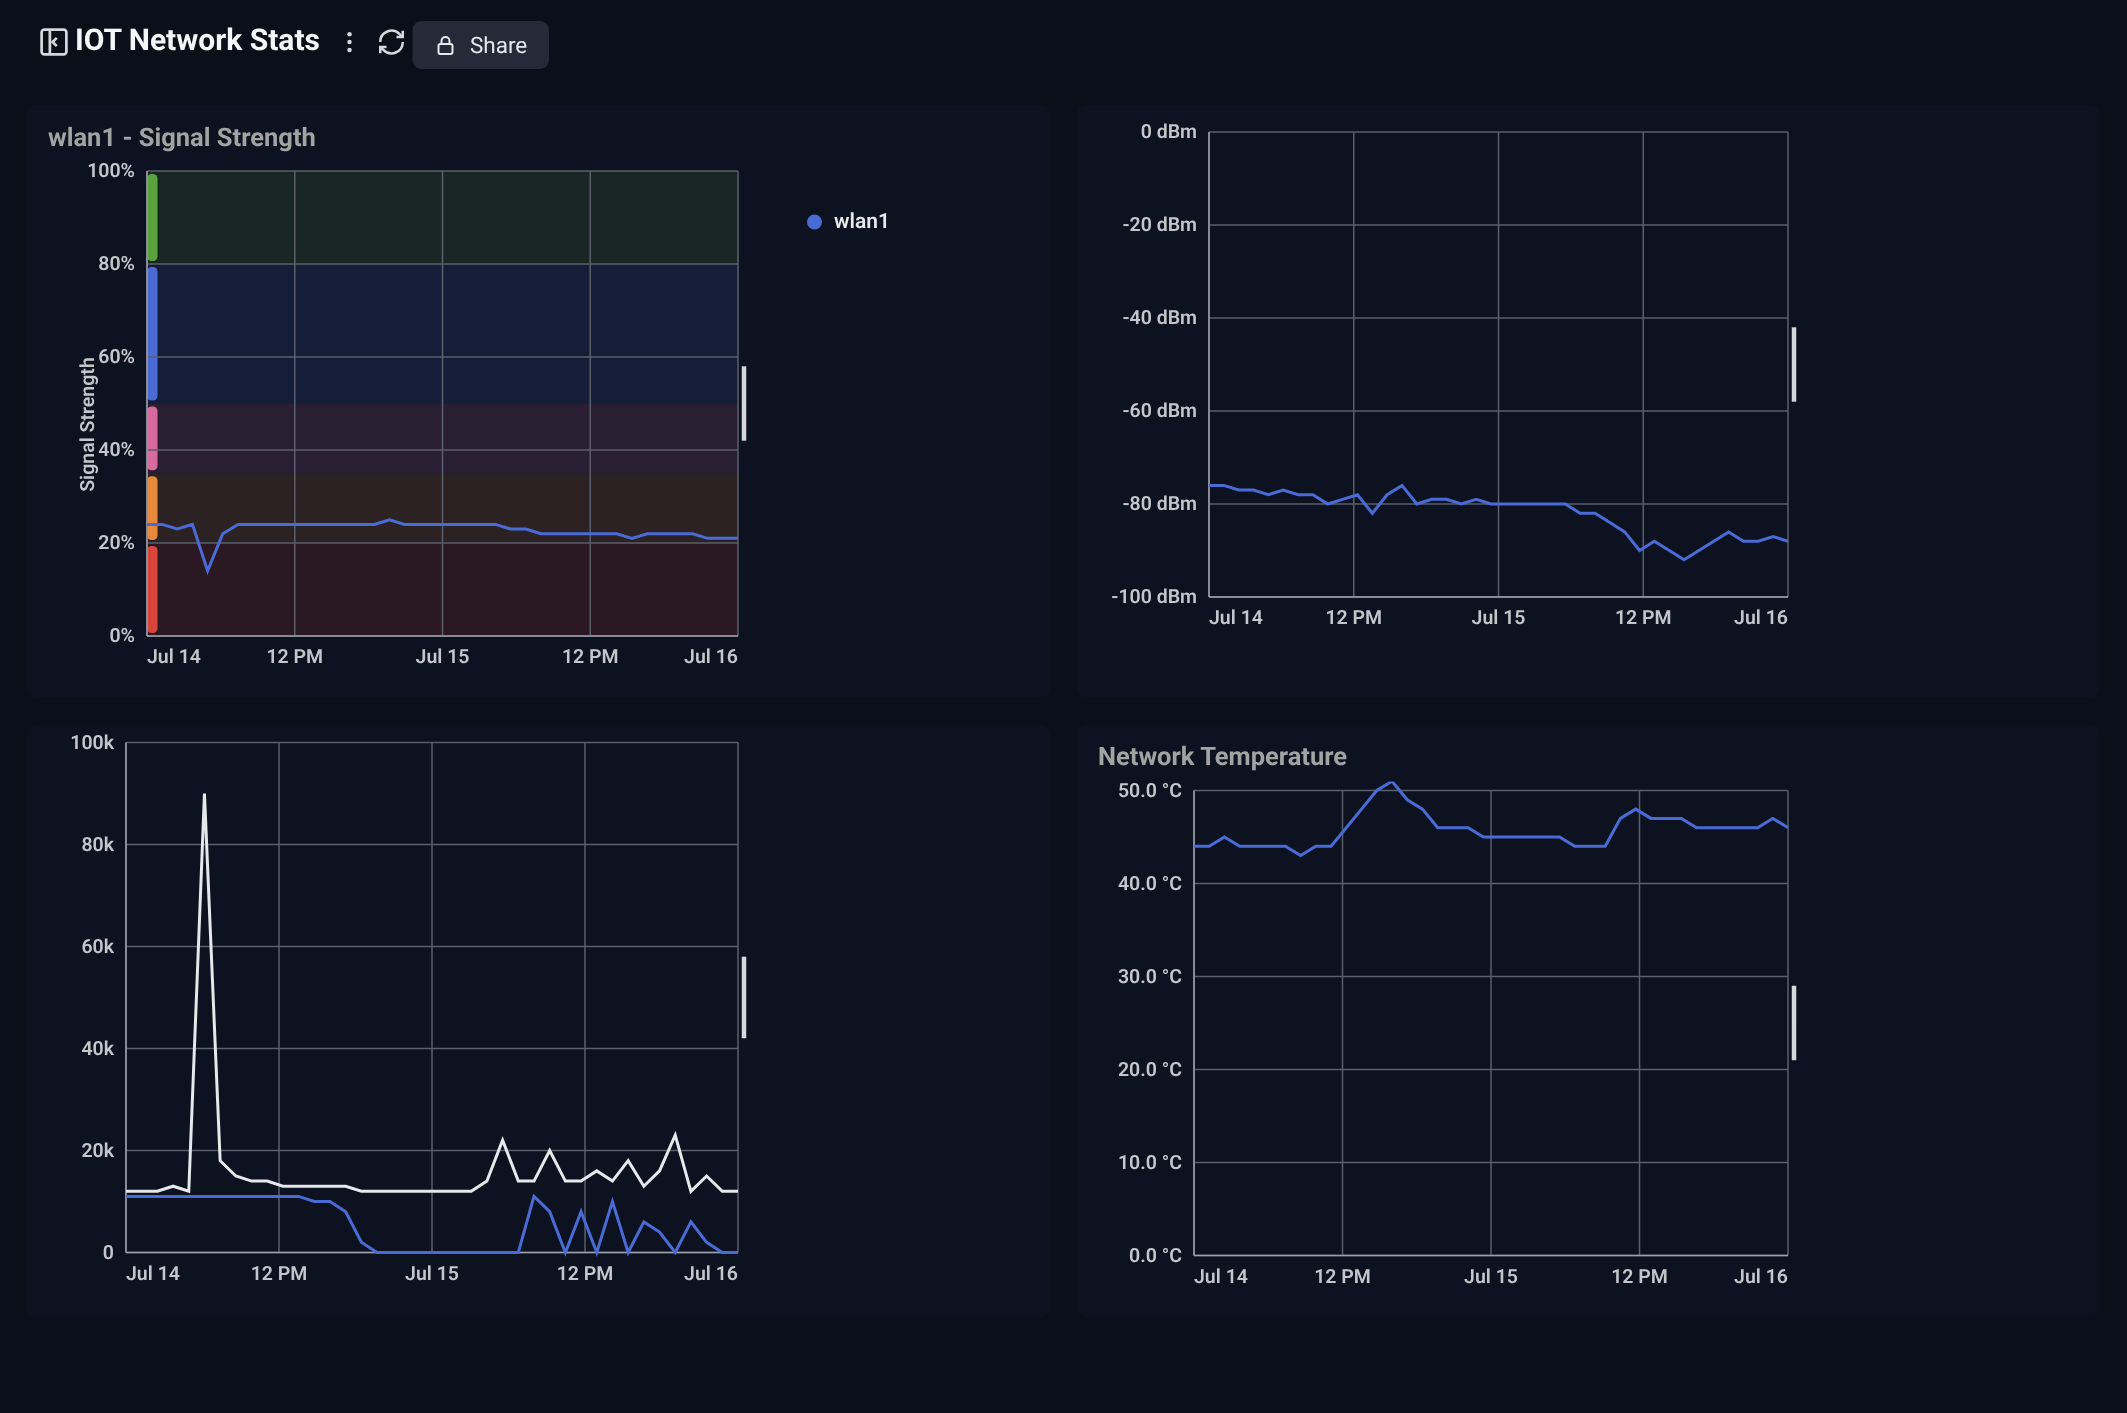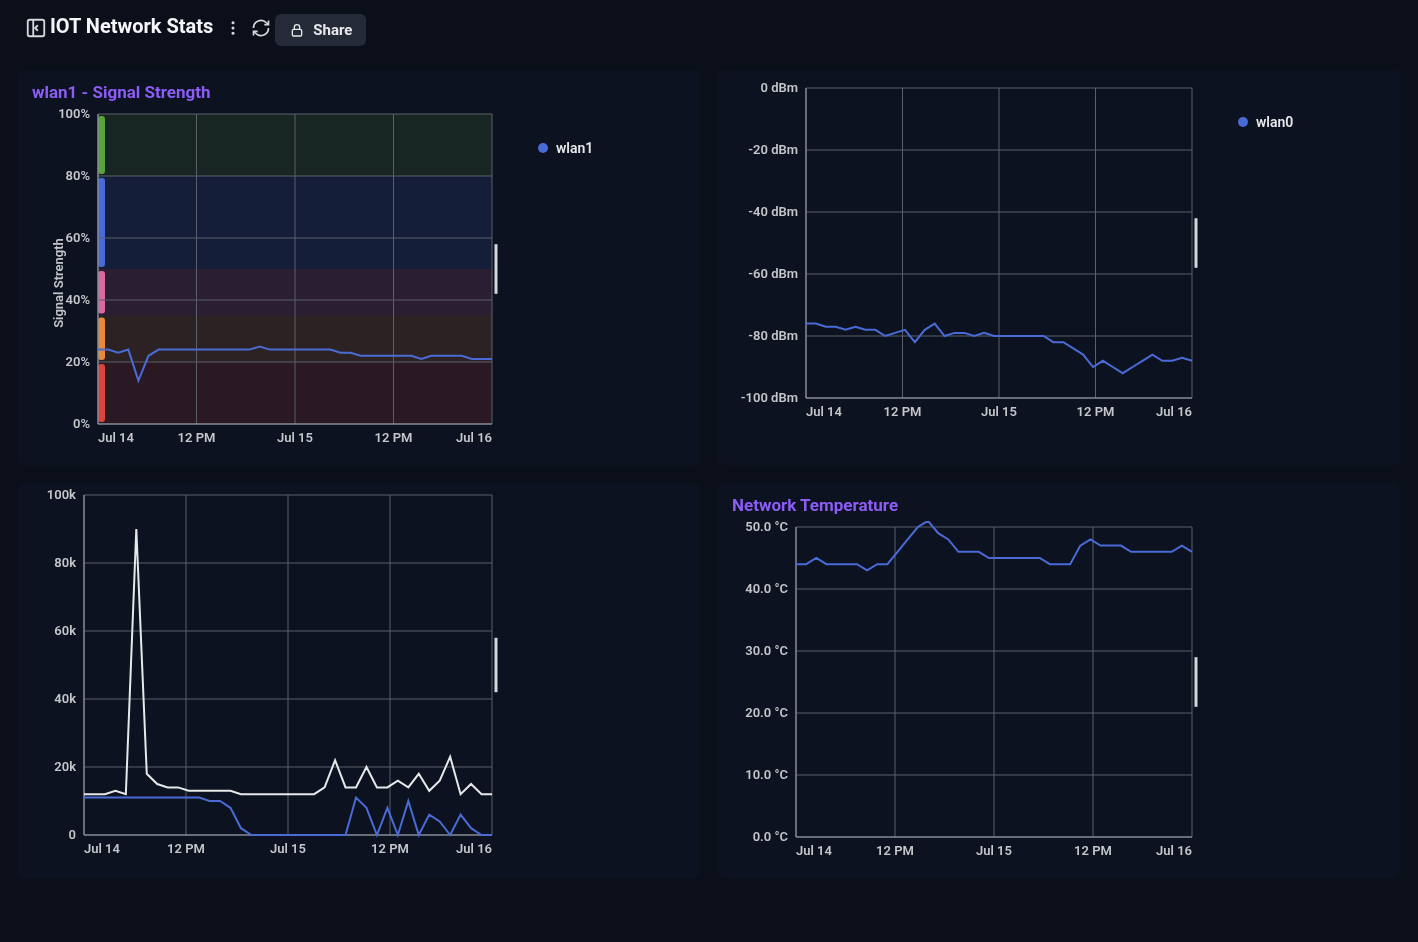--- a/index.html
+++ b/index.html
@@ -27,42 +27,42 @@
     font-weight: 700;
     color: #f5f6f7;
     margin-right: 6px;
   }
   .share-btn {
     display: flex; align-items: center; gap: 8px;
     background: #242a38;
     border-radius: 6px;
     padding: 7px 14px;
     font-size: 15px;
-    font-weight: 700;
+    font-weight: 400;
     cursor: pointer;
   }
   .grid {
     display: grid;
     grid-template-columns: 1fr 1fr;
     grid-template-rows: 395px 395px;
     gap: 18px;
     padding: 10px 18px 18px 18px;
   }
   .panel {
     background: #0d1220;
     border-radius: 6px;
     padding: 12px 14px 8px 14px;
     display: flex;
     flex-direction: column;
     position: relative;
   }
   .panel-title {
     font-size: 17px;
     font-weight: 700;
-    color: #8b5cf6;
+    color: #a3a3a3;
     margin-bottom: 6px;
   }
   .panel-body {
     flex: 1;
     display: flex;
     position: relative;
   }
   .chart-area {
     flex: 1;
     position: relative;
@@ -221,26 +221,20 @@
             <line class="grid-line" x1="363.5" y1="6" x2="363.5" y2="316"></line>
             <text class="axis-text" x="363.5" y="334" text-anchor="middle">12 PM</text>
             <line class="grid-line" x1="460" y1="6" x2="460" y2="316"></line>
             <text class="axis-text" x="460" y="334" text-anchor="end">Jul 16</text>
             <line x1="74" y1="6" x2="74" y2="316" stroke="#9ea2ab" stroke-width="1"></line>
             <line x1="74" y1="316" x2="460" y2="316" stroke="#9ea2ab" stroke-width="1"></line>
             <path d="M74,241.60000000000002L83.8974358974359,241.60000000000002L93.7948717948718,244.7L103.6923076923077,244.7L113.58974358974359,247.8L123.48717948717947,244.7L133.3846153846154,247.8L143.28205128205127,247.8L153.17948717948718,254L163.0769230769231,250.9L172.97435897435895,247.8L182.87179487179486,260.2L192.76923076923077,247.8L202.66666666666666,241.60000000000002L212.56410256410257,254L222.46153846153848,250.9L232.35897435897436,250.9L242.25641025641025,254L252.15384615384616,250.9L262.05128205128204,254L271.9487179487179,254L281.8461538461538,254L291.7435897435897,254L301.64102564102564,254L311.53846153846155,254L321.43589743589746,260.2L331.3333333333333,260.2L341.2307692307692,266.4L351.12820512820514,272.6L361.02564102564105,285L370.92307692307696,278.8L380.8205128205128,285L390.71794871794873,291.2L400.6153846153846,285L410.5128205128205,278.8L420.4102564102564,272.6L430.3076923076923,278.8L440.2051282051282,278.8L450.1025641025641,275.7L460,278.8" fill="none" stroke="#4a6bd6" stroke-width="2"></path>
             <line class="handle" x1="464" y1="136.2" x2="464" y2="185.79999999999998"></line>
           </svg>
       </div>
-      <div class="legend">
-        <div class="legend-item">
-          <span class="legend-dot" style="background:#4a6bd6"></span>
-          <span>wlan0</span>
-        </div>
-      </div>
     </div>
   </div>
 
   <div class="panel" style="padding-top:6px;">
     <div class="panel-body">
       <div class="chart-area">
         <svg id="svg-network" width="470" height="370">
             <line class="grid-line" x1="52" y1="346" x2="460" y2="346"></line>
             <text class="axis-text" x="44" y="350" text-anchor="end">0</text>
             <line class="grid-line" x1="52" y1="278" x2="460" y2="278"></line>

